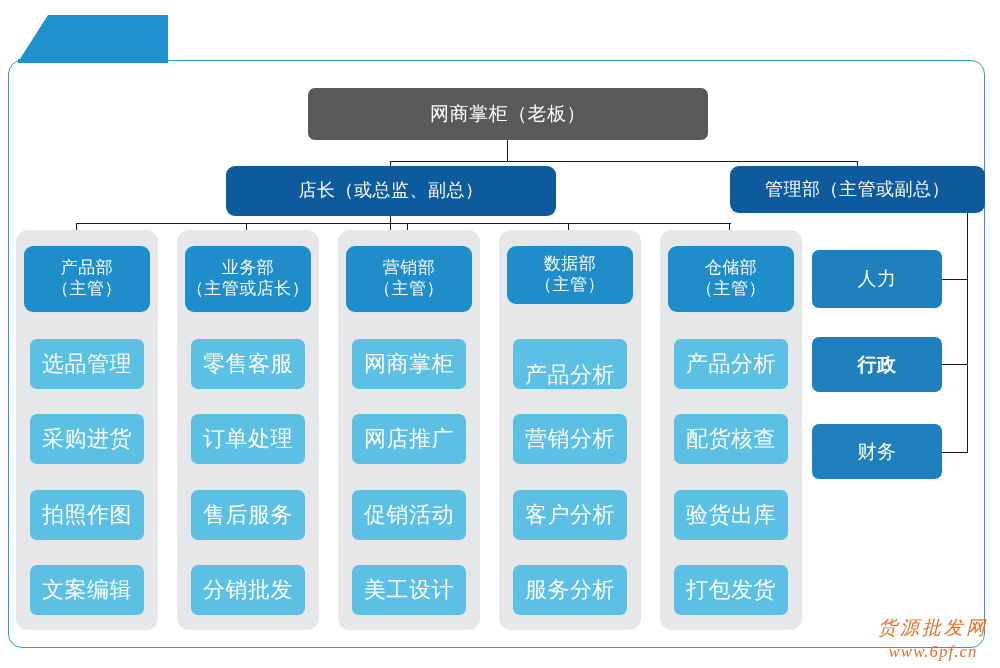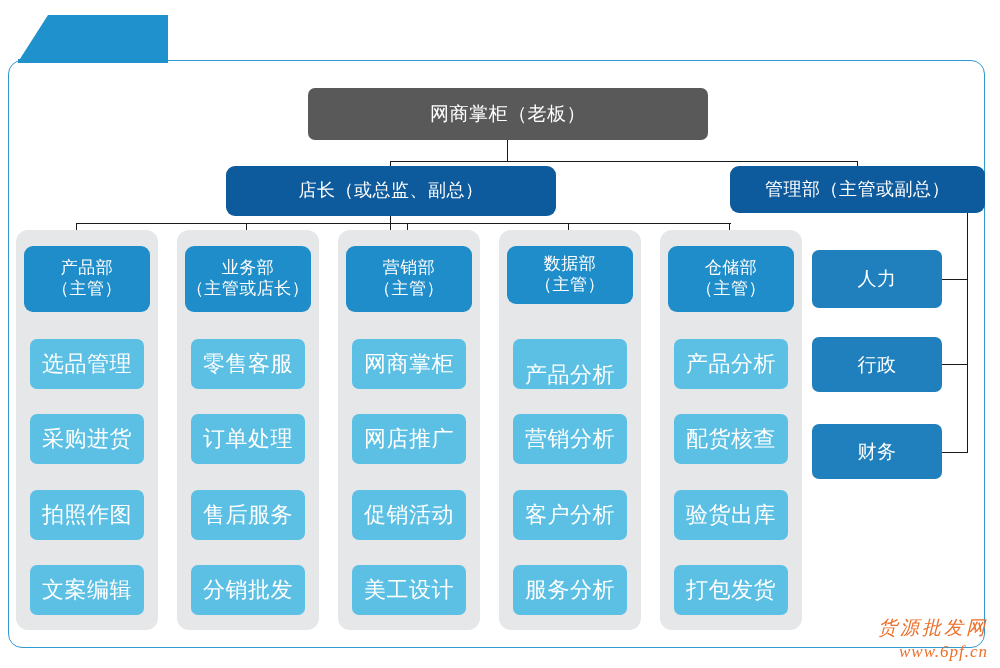--- a/index.html
+++ b/index.html
@@ -101,21 +101,21 @@
     background: #1a1a1a;
   }
   .line-h { height: 1px; }
   .line-v { width: 1px; }
 
   
   .watermark {
     position: absolute;
     right: 12px;
     bottom: 6px;
-    text-align: right;
+    text-align: center;
     color: #ec6f2a;
     font-family: "Liberation Serif", "DejaVu Serif", serif;
   }
   .wm-cn {
     font-size: 19px;
     letter-spacing: 3px;
     font-style: italic;
   }
   .wm-url {
     font-size: 17px;
@@ -252,21 +252,21 @@
   <div class="node node-task" style="left:674px; top:490px; width:114px; height:50px;">
     <span>验货出库</span>
   </div>
   <div class="node node-task" style="left:674px; top:565px; width:114px; height:50px;">
     <span>打包发货</span>
   </div>
 
   <div class="node node-admin" style="left:812px; top:250px; width:130px; height:58px;">
     <span>人力</span>
   </div>
-  <div class="node node-admin" style="left:812px; top:337px; width:130px; height:55px;">
+  <div class="node node-admin" style="left:812px; top:337px; width:130px; height:55px;font-weight:bold;">
     <span>行政</span>
   </div>
   <div class="node node-admin" style="left:812px; top:424px; width:130px; height:55px;">
     <span>财务</span>
   </div>
 
   <div class="watermark">
     <div class="wm-cn">货源批发网</div>
     <div class="wm-url">www.6pf.cn</div>
   </div>

